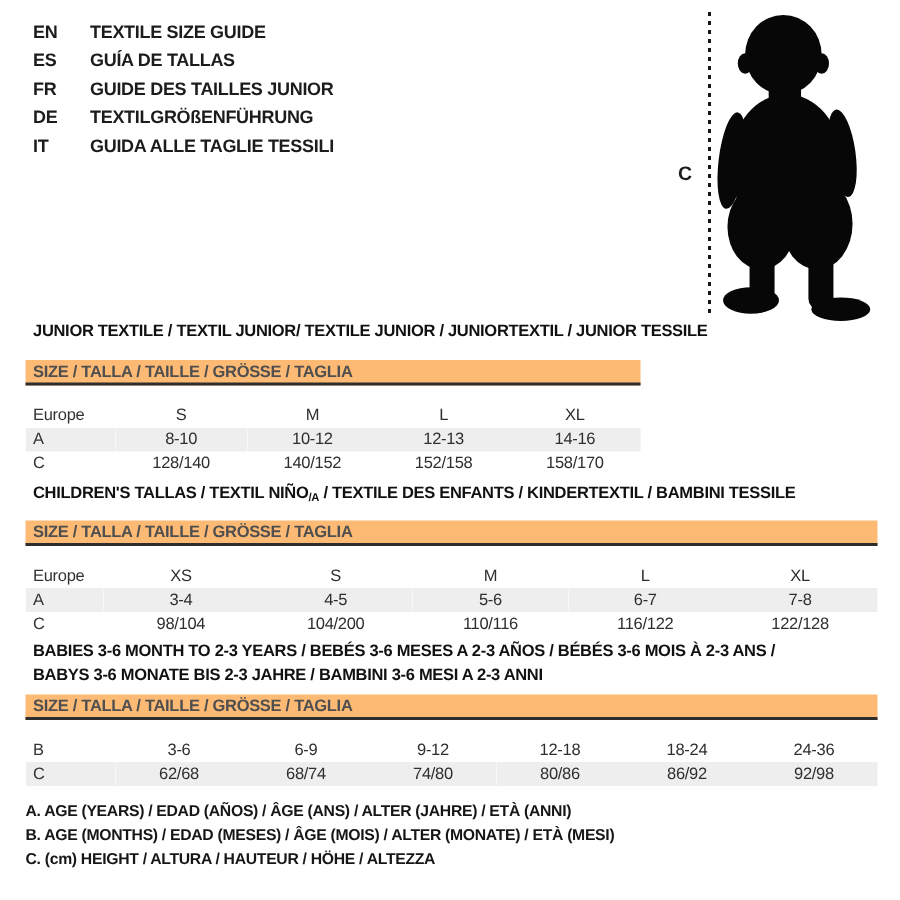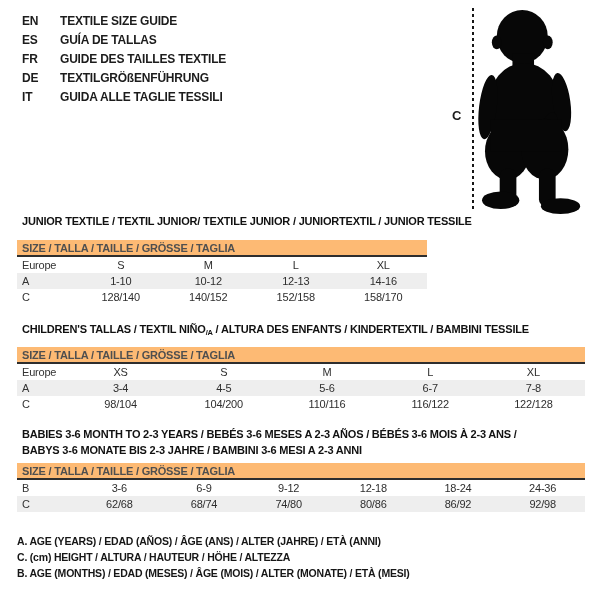--- a/index.html
+++ b/index.html
@@ -34,21 +34,21 @@
   .sub-a { font-size:7.5px; vertical-align:-2px; font-weight:700; }
   .sec { position:absolute; left:17px; }
   .sec-junior   { top:240px; width:410px; }
   .sec-children { top:347px; width:568px; }
   .sec-babies   { top:463px; width:568px; }
   .size-bar {
     width:100%; height:17px; background:#fdba74; border-bottom:2px solid #2e2e2e;
     font-size:11px; font-weight:700; color:#4f4f4f; letter-spacing:-0.2px;
     padding:2px 0 0 5px; white-space:nowrap; overflow:hidden;
   }
-  table { width:100%; border-collapse:collapse; table-layout:fixed; }
+  table { width:100%; border-collapse:collapse; table-layout:fixed;margin-top:12px; }
   td { height:16px; font-size:11px; letter-spacing:-0.2px; color:#2e2e2e;
        text-align:center; vertical-align:middle; overflow:hidden; white-space:nowrap; }
   td.lbl { text-align:left; padding-left:5px; color:#333; }
   tr.shaded td { background:#eeeeee; }
   
   .footnotes { position:absolute; left:17px; top:533px; }
   .footnote { font-size:10.5px; font-weight:700; letter-spacing:-0.2px;
               line-height:16px; color:#161616; white-space:nowrap; }
 </style>
 </head>
@@ -60,21 +60,21 @@
     <div class="lang-row">
       <span class="lang-code">EN</span>
       <span class="lang-title">TEXTILE SIZE GUIDE</span>
     </div>
     <div class="lang-row">
       <span class="lang-code">ES</span>
       <span class="lang-title">GUÍA DE TALLAS</span>
     </div>
     <div class="lang-row">
       <span class="lang-code">FR</span>
-      <span class="lang-title">GUIDE DES TAILLES TEXTILE</span>
+      <span class="lang-title">GUIDE DES TAILLES JUNIOR</span>
     </div>
     <div class="lang-row">
       <span class="lang-code">DE</span>
       <span class="lang-title">TEXTILGRÖßENFÜHRUNG</span>
     </div>
     <div class="lang-row">
       <span class="lang-code">IT</span>
       <span class="lang-title">GUIDA ALLE TAGLIE TESSILI</span>
     </div>
   </div>
@@ -115,37 +115,37 @@
       <tbody>
           <tr>
         <td class="lbl">Europe</td>
         <td>S</td>
         <td>M</td>
         <td>L</td>
         <td>XL</td>
       </tr>
       <tr class="shaded">
         <td class="lbl">A</td>
-        <td>1-10</td>
+        <td>8-10</td>
         <td>10-12</td>
         <td>12-13</td>
         <td>14-16</td>
       </tr>
       <tr>
         <td class="lbl">C</td>
         <td>128/140</td>
         <td>140/152</td>
         <td>152/158</td>
         <td>158/170</td>
       </tr>
     </tbody>
       </table>
   </div>
 
-  <div class="tbl-title t2-title"><span>CHILDREN'S TALLAS / TEXTIL NIÑO</span><span class="sub-a">/A</span><span> / ALTURA DES ENFANTS / KINDERTEXTIL / BAMBINI TESSILE</span></div>
+  <div class="tbl-title t2-title"><span>CHILDREN'S TALLAS / TEXTIL NIÑO</span><span class="sub-a">/A</span><span> / TEXTILE DES ENFANTS / KINDERTEXTIL / BAMBINI TESSILE</span></div>
   <div class="sec sec-children">
     <div class="size-bar">SIZE / TALLA / TAILLE / GRÖSSE / TAGLIA</div>
     <table>
       <colgroup>
           <col style="width:52px">
           <col>
           <col>
           <col>
           <col>
           <col>
@@ -211,17 +211,17 @@
         <td>80/86</td>
         <td>86/92</td>
         <td>92/98</td>
       </tr>
     </tbody>
       </table>
   </div>
 
   <div class="footnotes">
     <div class="footnote">A. AGE (YEARS) / EDAD (AÑOS) / ÂGE (ANS) / ALTER (JAHRE) / ETÀ (ANNI)</div>
+    <div class="footnote">B. AGE (MONTHS) / EDAD (MESES) / ÂGE (MOIS) / ALTER (MONATE) / ETÀ (MESI)</div>
     <div class="footnote">C. (cm) HEIGHT / ALTURA / HAUTEUR / HÖHE / ALTEZZA</div>
-    <div class="footnote">B. AGE (MONTHS) / EDAD (MESES) / ÂGE (MOIS) / ALTER (MONATE) / ETÀ (MESI)</div>
   </div>
 
 </div>
 
 </body></html>

